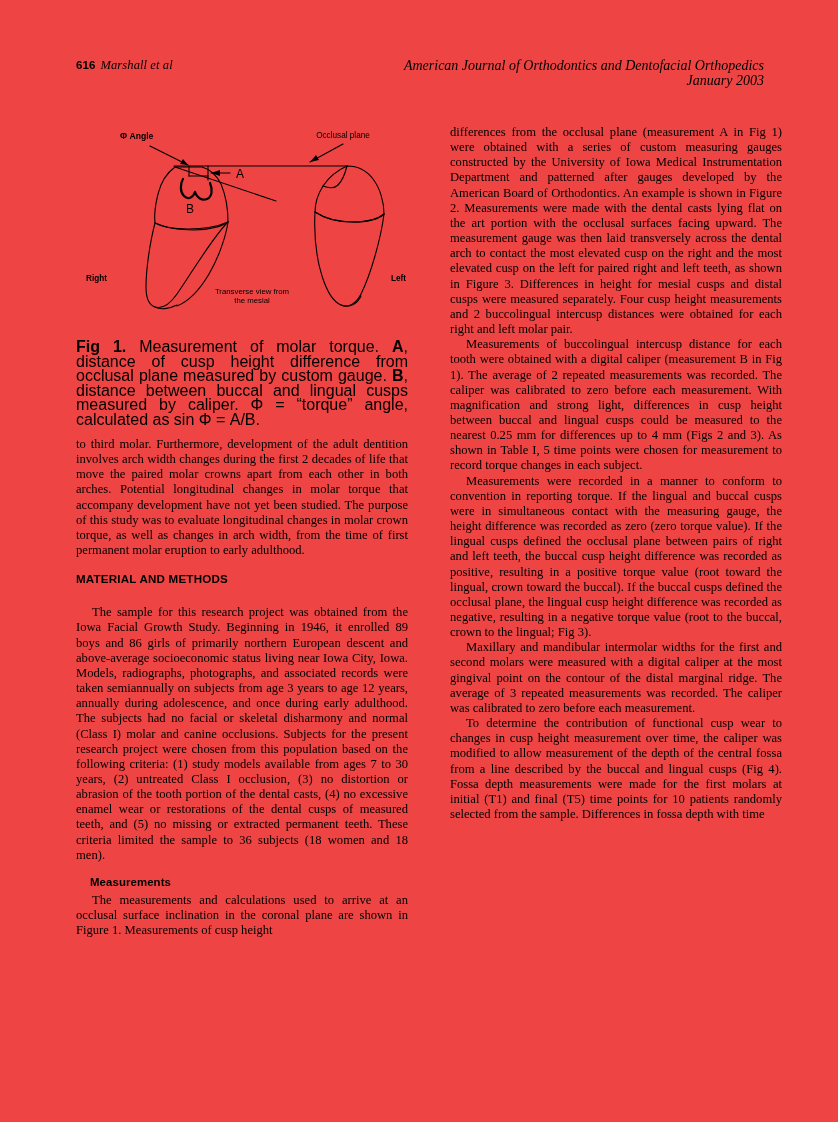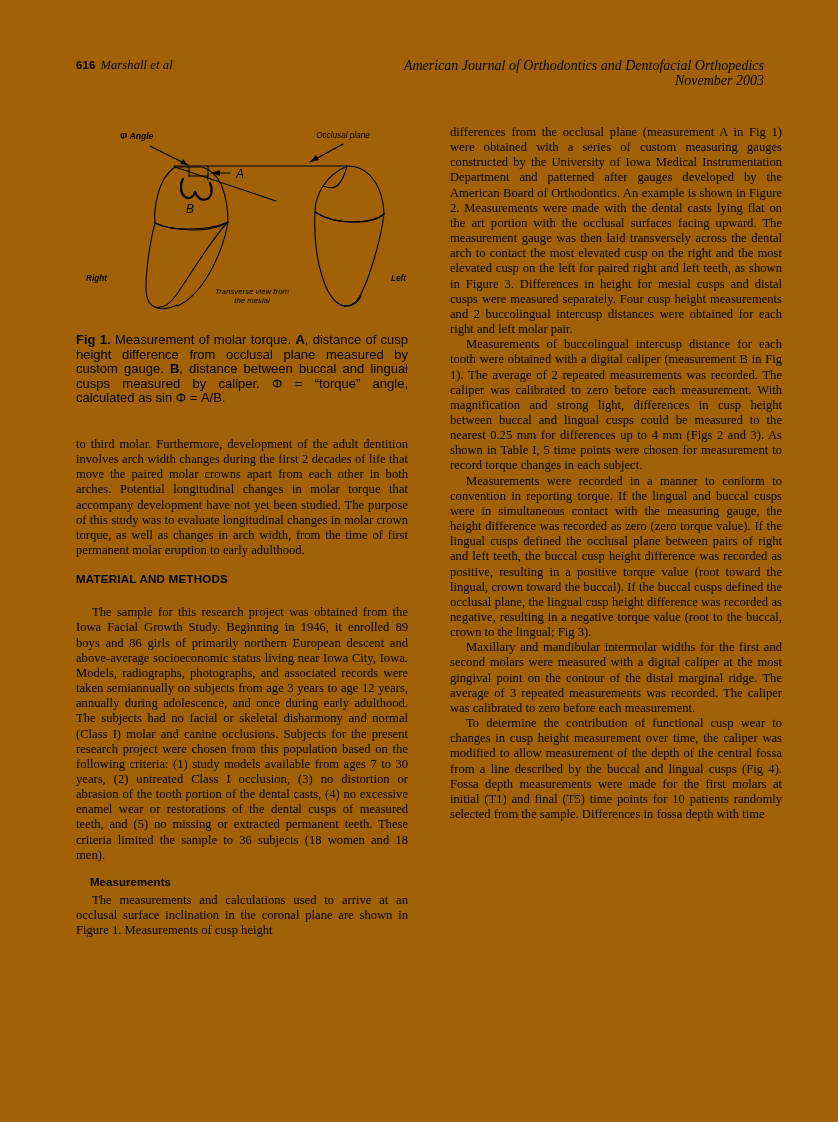--- a/index.html
+++ b/index.html
@@ -14,21 +14,21 @@
     font-family: "Liberation Serif", serif;
     color: #000000;
     overflow: hidden;
   }
 
   .page {
     position: absolute;
     left: 0; top: 0;
     width: 838px;
     height: 1122px;
-    background: #a16207;
+    background: #ef4444;
   }
 
   
   .runhead {
     position: absolute;
     left: 76px;
     top: 58px;
     width: 688px;
     height: 40px;
   }
@@ -102,28 +102,27 @@
   .figure-block {
     position: absolute;
     left: 76px;
     top: 124px;
     width: 334px;
   }
   .figure-art {
     width: 334px;
     height: 192px;
     position: relative;
-    font-style: italic;
   }
   .figure-art svg { display: block; }
 
   .figcaption {
-    margin-top: 17px;
-    font-family: "Liberation Sans", sans-serif;
-    font-size: 13px;
+    margin-top: 24px;
+    font-family: "Liberation Sans", sans-serif;
+    font-size: 16px;
     line-height: 14.6px;
     text-align: justify;
     width: 332px;
   }
   .figcaption b { font-weight: bold; }
 
   .left-after-figure {
     position: absolute;
     left: 76px;
     top: 437px;
@@ -134,21 +133,21 @@
 <body>
 
 <div class="page">
 
   <div class="runhead">
     <div class="runhead-left">
       <span class="pagenum">616</span><span class="authors">Marshall et al</span>
     </div>
     <div class="runhead-right">
       <div>American Journal of Orthodontics and Dentofacial Orthopedics</div>
-      <div>November 2003</div>
+      <div>January 2003</div>
     </div>
   </div>
 
   <div class="figure-block">
 
     <div class="figure-art">
       <svg width="334" height="192" viewBox="0 0 334 192" xmlns="http://www.w3.org/2000/svg">
         <g fill="none" stroke="#000" stroke-width="1.1" stroke-linejoin="round" stroke-linecap="round">
 
           <line x1="98" y1="42" x2="271" y2="42"></line>

